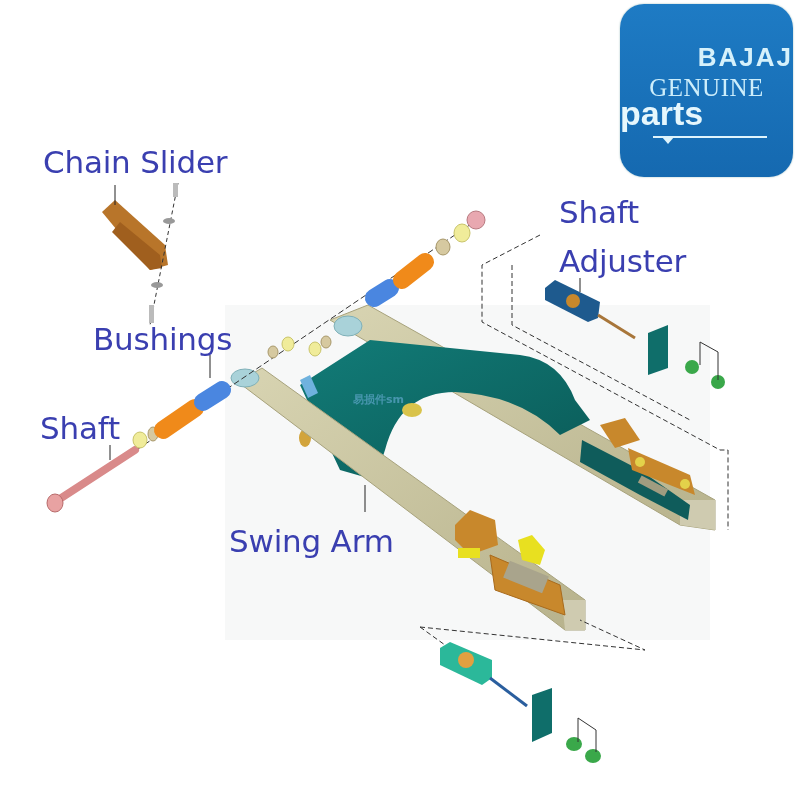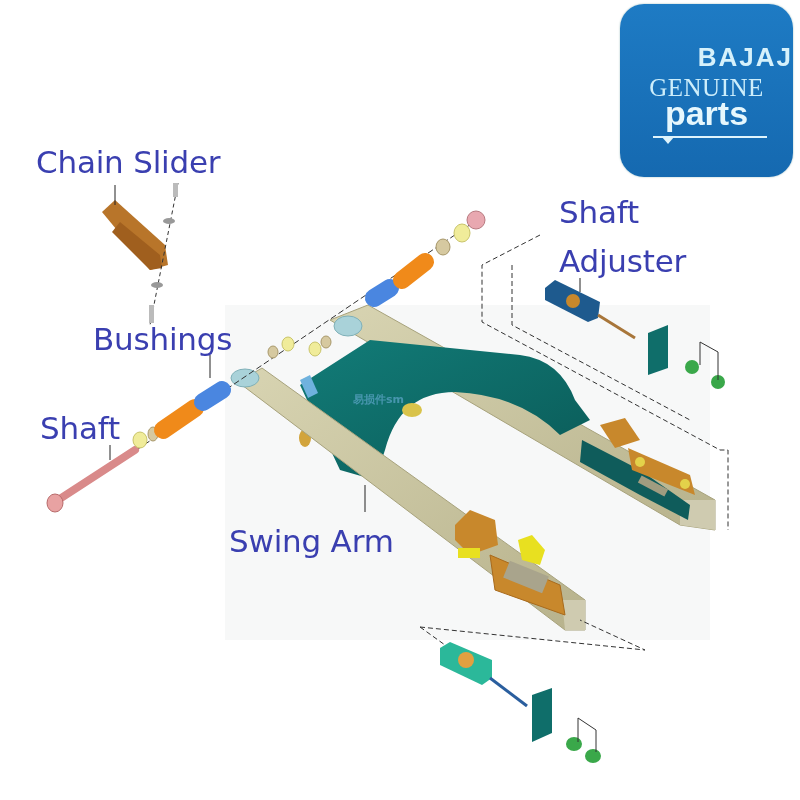--- a/index.html
+++ b/index.html
@@ -4,21 +4,21 @@
   <style>
     html, body { margin: 0; padding: 0; background: #ffffff; }
     body { width: 800px; height: 800px; position: relative; overflow: hidden; font-family: "DejaVu Sans", sans-serif; }
     .stage { position: absolute; left: 0; top: 0; width: 800px; height: 800px; }
     svg.diagram { position: absolute; left: 0; top: 0; }
     .label { position: absolute; color: #3a3fb0; font-family: "DejaVu Sans", sans-serif; font-size: 31px; line-height: 1.1; white-space: nowrap; letter-spacing: -0.2px; }
     .logo { position: absolute; left: 620px; top: 4px; width: 173px; height: 173px; border-radius: 24px;
             background: linear-gradient(180deg, #1e7bc4 0%, #1569b0 100%); box-shadow: 0 0 2px #9bb; }
     .logo .brand { position: absolute; left: 0; width: 100%; text-align: right; top: 38px; color: #d6f1fb; font-family: "Liberation Sans", sans-serif; font-weight: bold; font-size: 26px; letter-spacing: 2px; }
     .logo .genuine { position: absolute; left: 0; width: 100%; text-align: center; top: 70px; color: #cdeefb; font-family: Liberation Serif, serif; font-size: 25px; letter-spacing: 0.5px; }
-    .logo .parts { position: absolute; left: 0; width: 100%; text-align: center; top: 90px; color: #e6f7fd; font-family: "Liberation Sans", sans-serif; font-weight: bold; font-size: 34px; }
+    .logo .parts { position: absolute; left: 0; width: 100%; text-align: left; top: 90px; color: #e6f7fd; font-family: "Liberation Sans", sans-serif; font-weight: bold; font-size: 34px; }
     .logo .underline { position: absolute; left: 33px; top: 132px; width: 114px; height: 2px; background: #dff4fc; }
     .logo .tri { position: absolute; left: 42px; top: 133px; width: 0; height: 0; border-left: 6px solid transparent; border-right: 6px solid transparent; border-top: 7px solid #dff4fc; }
     .watermark { position: absolute; left: 353px; top: 392px; color: #5aa3c4; font-size: 11px; opacity: 0.75; font-family: "DejaVu Sans", sans-serif; font-weight: bold; }
   </style>
 </head>
 <body>
 
 <div class="stage">
 
   <svg class="diagram" width="800" height="800" viewBox="0 0 800 800">
@@ -139,21 +139,21 @@
 
     <line x1="115" y1="185" x2="115" y2="205" stroke="#222" stroke-width="1"></line>
     <line x1="210" y1="355" x2="210" y2="378" stroke="#222" stroke-width="1"></line>
     <line x1="110" y1="445" x2="110" y2="460" stroke="#222" stroke-width="1"></line>
     <line x1="365" y1="485" x2="365" y2="512" stroke="#222" stroke-width="1"></line>
     <line x1="580" y1="278" x2="580" y2="292" stroke="#222" stroke-width="1"></line>
   </svg>
 
   <div class="watermark">易损件sm</div>
 
-  <div class="label" style="left:36px; top:145px;">Chain Slider</div>
+  <div class="label" style="left:43px; top:145px;">Chain Slider</div>
   <div class="label" style="left:559px; top:195px;">Shaft</div>
   <div class="label" style="left:559px; top:244px;">Adjuster</div>
   <div class="label" style="left:85px; top:322px;margin-left:8px;">Bushings</div>
   <div class="label" style="left:40px; top:411px;">Shaft</div>
   <div class="label" style="left:229px; top:524px;">Swing Arm</div>
 
   <div class="logo">
     <div class="brand">BAJAJ</div>
     <div class="genuine">GENUINE</div>
     <div class="parts">parts</div>

